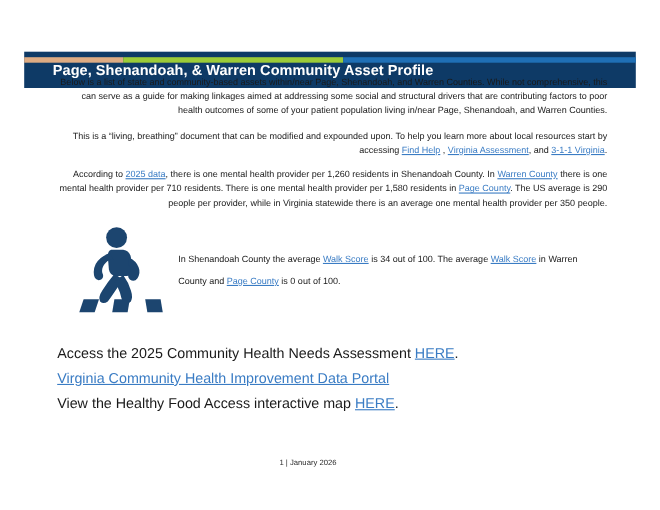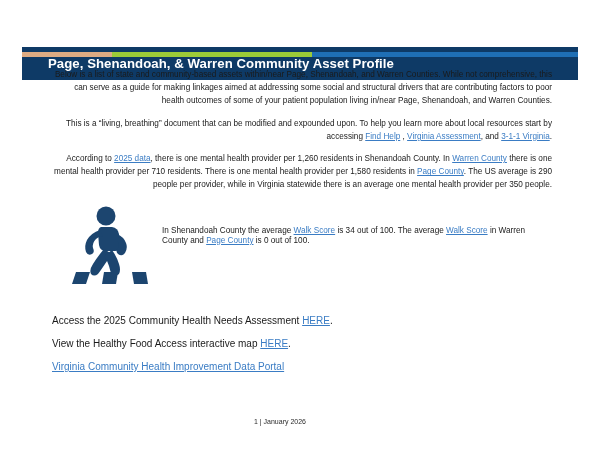--- a/index.html
+++ b/index.html
@@ -89,27 +89,27 @@
     top: 0;
     width: 92px;
     height: 78px;
   }
   .walk-text {
     position: absolute;
     left: 110px;
     top: 20px;
     width: 390px;
     font-size: 8.2px;
-    line-height: 10px;
+    line-height: 20px;
   }
 
   
   .link-list { margin-top: 26px; }
   .link-line {
-    font-size: 10px;
+    font-size: 13px;
     line-height: 13.2px;
     margin-bottom: 10px;
   }
 
   
   .page-footer {
     position: absolute;
     left: 0;
     top: 418px;
     width: 560px;
@@ -165,20 +165,20 @@
       </svg>
     </div>
 
     <div class="walk-text"><span>In Shenandoah County the average </span><a class="doclink" href="#">Walk Score</a><span> is 34 out of 100. The average </span><a class="doclink" href="#">Walk Score</a><span> in Warren County and </span><a class="doclink" href="#">Page County</a><span> is 0 out of 100.</span></div>
   </div>
 
   <div class="link-list">
 
     <div class="link-line"><span>Access the 2025 Community Health Needs Assessment </span><a class="doclink" href="#">HERE</a><span>.</span></div>
 
+    <div class="link-line"><a class="doclink" href="#">Virginia Community Health Improvement Data Portal</a></div>
+
     <div class="link-line"><span>View the Healthy Food Access interactive map </span><a class="doclink" href="#">HERE</a><span>.</span></div>
-
-    <div class="link-line"><a class="doclink" href="#">Virginia Community Health Improvement Data Portal</a></div>
   </div>
 
 </div>
 
 <div class="page-footer">1 | January 2026</div>
 
 </body></html>

